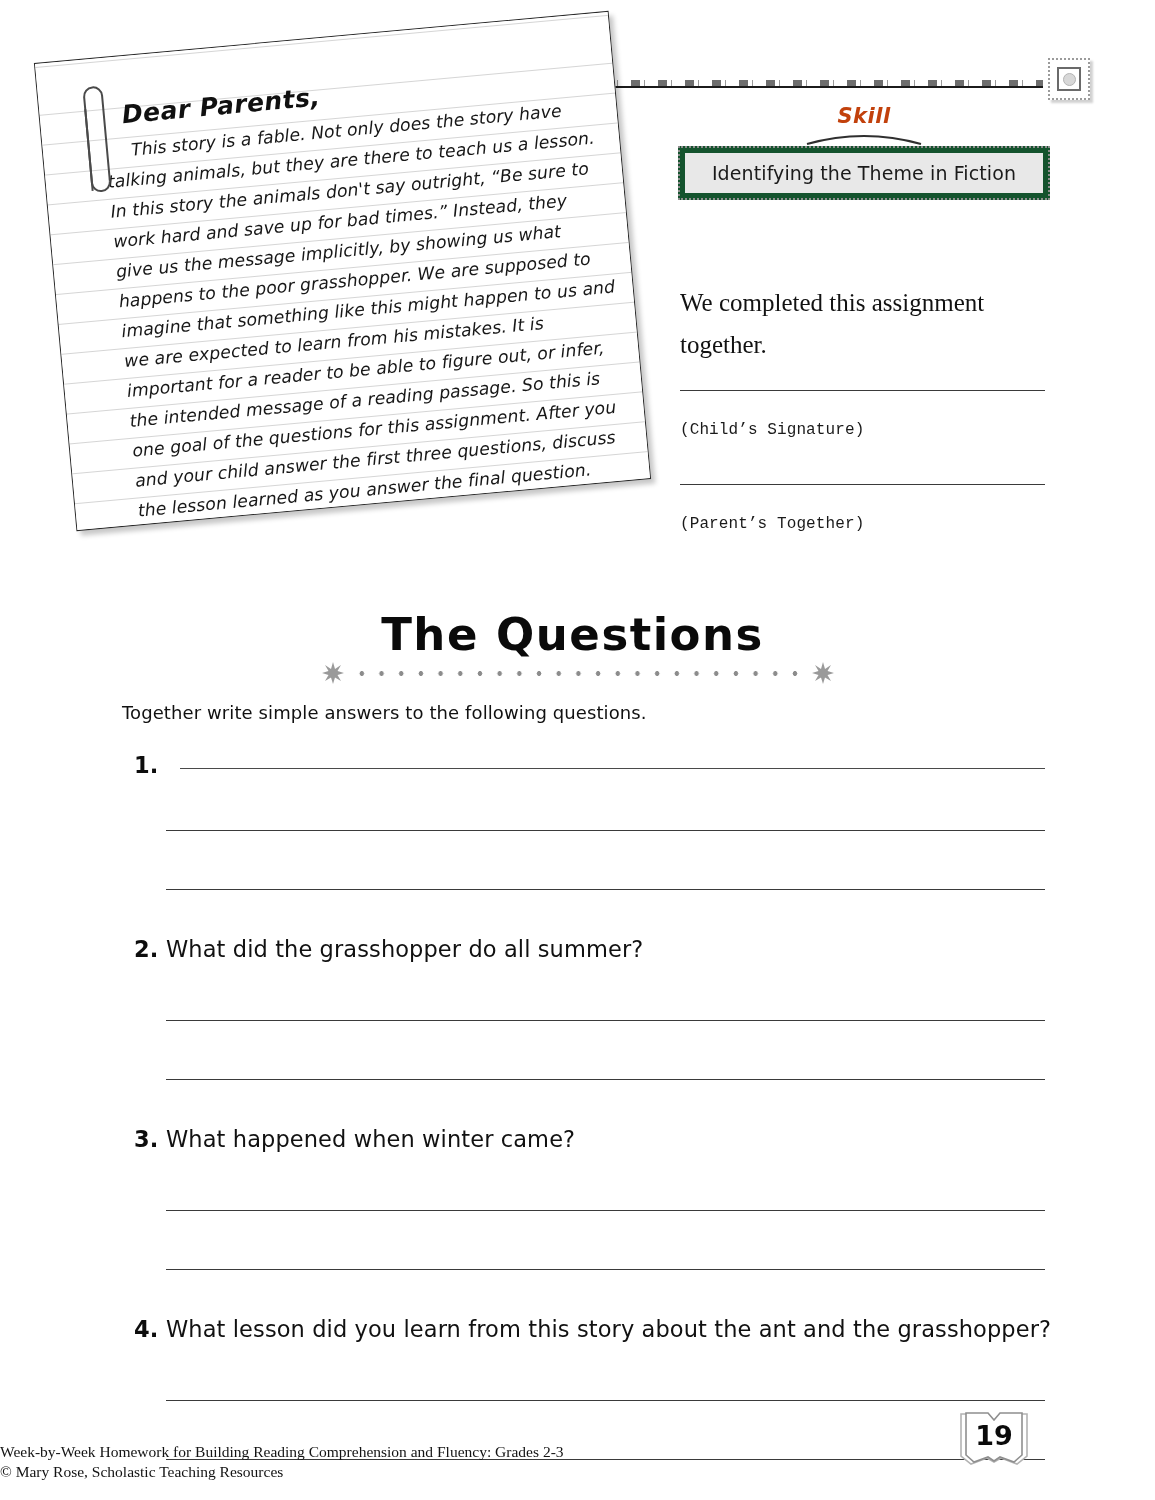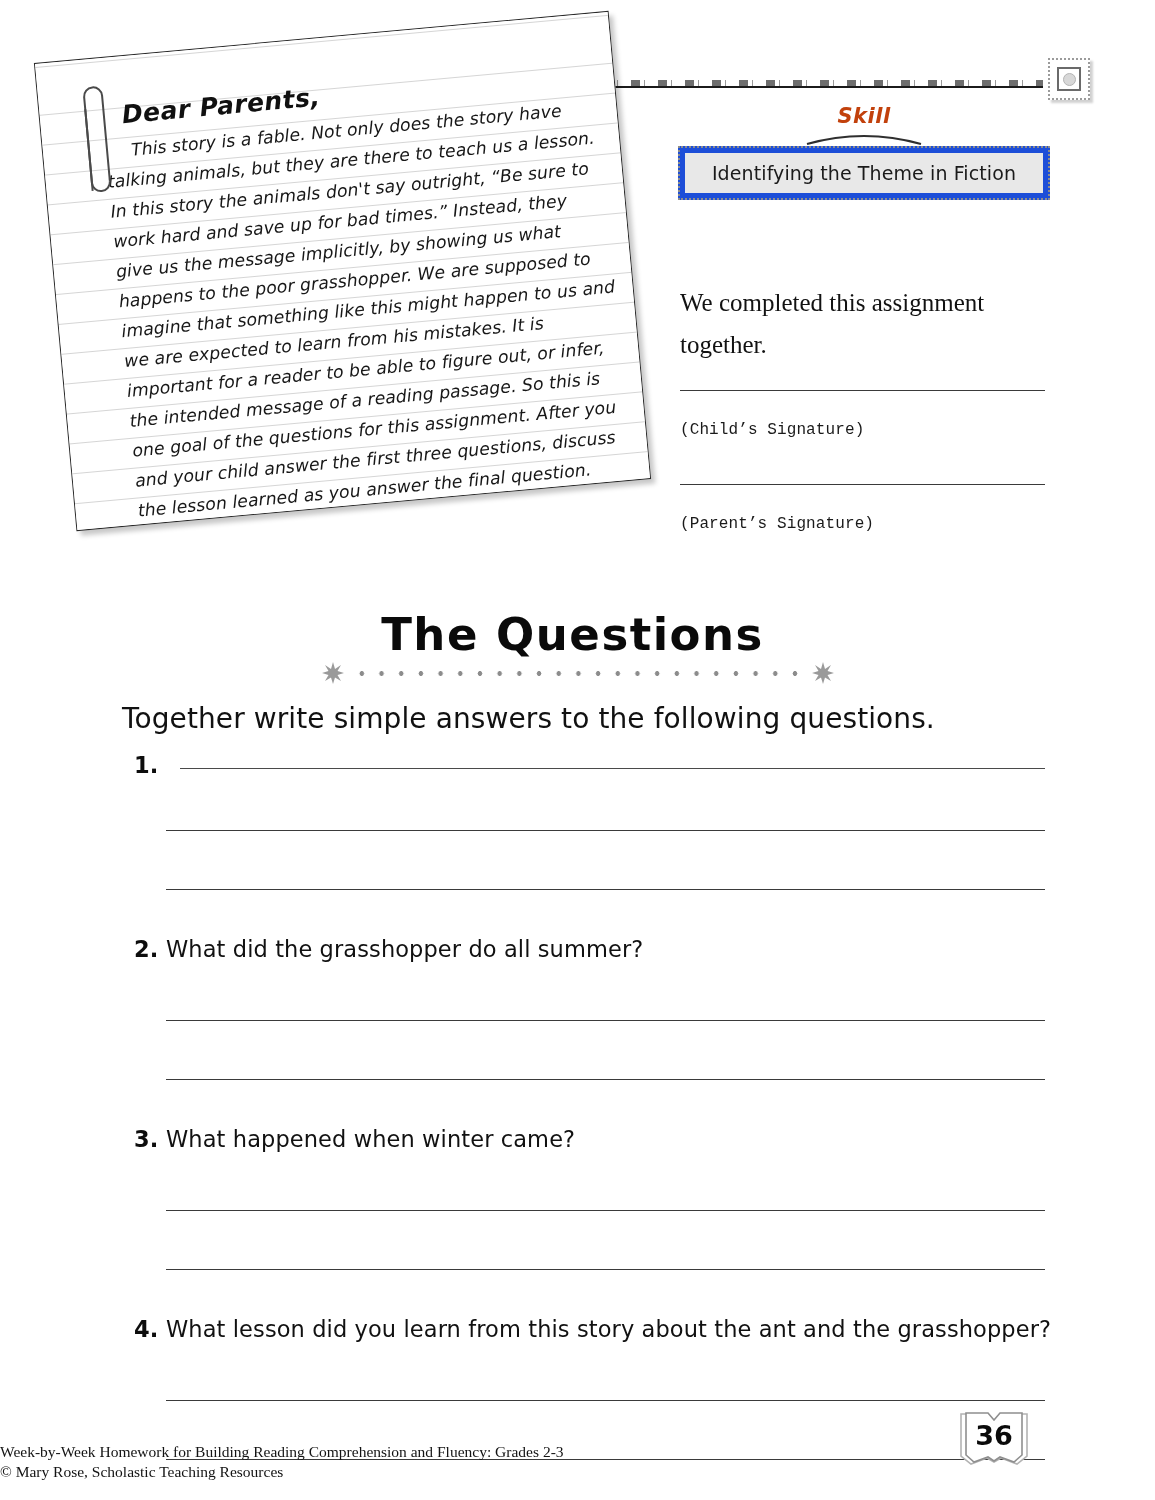--- a/index.html
+++ b/index.html
@@ -155,21 +155,21 @@
     letter-spacing: 0.5px;
   }
   .skill-arc {
     position: absolute;
     left: 50%;
     top: 26px;
     transform: translateX(-50%);
   }
   .skill-box {
     border: 2px dotted #8d8d8d;
-    background: #1d4ed8;
+    background: #14532d;
     padding: 5px;
   }
   .skill-box-inner {
     background: #e8e8e8;
     text-align: center;
     padding: 9px 4px;
     font-family: "DejaVu Sans", sans-serif;
     font-size: 19px;
     color: #1a1a1a;
     letter-spacing: 0.1px;
@@ -236,21 +236,21 @@
     background-repeat: repeat-x;
     background-position: left center;
   }
 
   
   .instruction {
     position: absolute;
     left: 122px;
     top: 702px;
     font-family: "DejaVu Sans", sans-serif;
-    font-size: 28px;
+    font-size: 18px;
     color: #111;
     letter-spacing: 0.1px;
   }
   .qlist {
     position: absolute;
     left: 0;
     top: 752px;
     width: 1155px;
   }
   .qitem { position: relative; }
@@ -361,21 +361,21 @@
 
 <div class="completed-text">We completed this assignment together.</div>
 
 <div class="sig-block" style="top:390px;">
   <div class="sig-line"></div>
   <div class="sig-caption">(Child’s Signature)</div>
 </div>
 
 <div class="sig-block" style="top:484px;">
   <div class="sig-line"></div>
-  <div class="sig-caption">(Parent’s Signature)</div>
+  <div class="sig-caption">(Parent’s Together)</div>
 </div>
 
 <div class="questions-title">The Questions</div>
 
 <div class="divider">
   <svg width="22" height="22" viewBox="0 0 22 22">
     <path d="M11 0 L13 7 L19 3 L15.5 9 L22 11 L15.5 13 L19 19 L13 15.5 L11 22 L9 15.5 L3 19 L6.5 13 L0 11 L6.5 9 L3 3 L9 7 Z" fill="#9a9a9a"></path>
   </svg>
   <div class="divider-dots"></div>
   <svg width="22" height="22" viewBox="0 0 22 22">
@@ -431,14 +431,14 @@
 <div class="footer">
   <div>Week-by-Week Homework for Building Reading Comprehension and Fluency: Grades 2-3</div>
   <div>© Mary Rose, Scholastic Teaching Resources</div>
 </div>
 
 <div class="page-badge">
   <svg width="74" height="62" viewBox="0 0 74 62">
     <path d="M4 6 L30 6 L37 13 L44 6 L70 6 L70 48 L60 56 L44 50 L37 54 L30 50 L14 56 L4 48 Z" fill="#ffffff" stroke="#b3b3b3" stroke-width="1.6"></path>
     <path d="M9 5 L31 5 L37 12 L43 5 L65 5 L65 47 L57 54 L43 49 L37 53 L31 49 L17 54 L9 47 Z" fill="#ffffff" stroke="#8f8f8f" stroke-width="1.6"></path>
   </svg>
-  <div class="page-num">36</div>
+  <div class="page-num">19</div>
 </div>
 
 </body></html>

